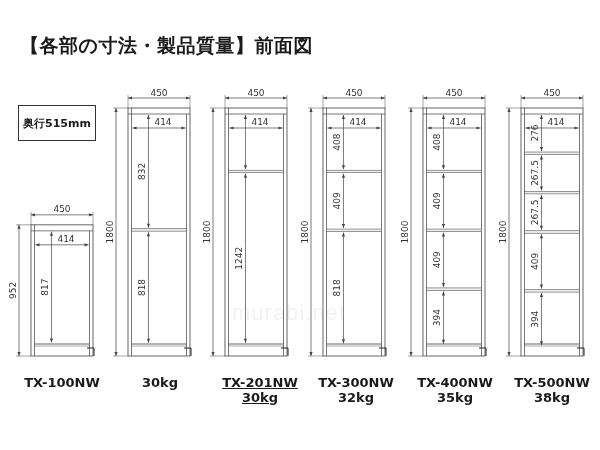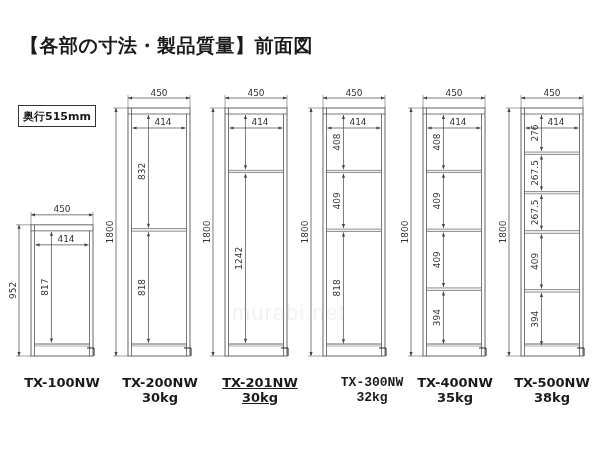--- a/index.html
+++ b/index.html
@@ -1,20 +1,20 @@
 <!DOCTYPE html>
 <html><head>
   <meta charset="utf-8">
   <style>
     html, body { margin: 0; padding: 0; background: #ffffff; }
     body { width: 600px; height: 450px; position: relative; overflow: hidden;
            font-family: "DejaVu Sans", "Liberation Sans", sans-serif; color: #1a1a1a; }
     .title { position: absolute; left: 20px; top: 33px; font-size: 19px; font-weight: bold;
              letter-spacing: 0.5px; white-space: nowrap; }
-    .depth-box { position: absolute; left: 18px; top: 105px; width: 78px; height: 22px;
+    .depth-box { position: absolute; left: 18px; top: 105px; width: 78px; height: 36px;
                  border: 1.2px solid #333; box-sizing: border-box; font-size: 11px; font-weight: bold;
                  display: flex; align-items: center; justify-content: center; white-space: nowrap; }
     svg.drawing { position: absolute; left: 0; top: 0; }
     .label { position: absolute; text-align: center; font-size: 13px; font-weight: bold;
              line-height: 15px; width: 80px; }
     .watermark { position: absolute; left: 232px; top: 300px; font-size: 22px; color: #f2f2f2;
                  font-family: "Liberation Sans", sans-serif; letter-spacing: 1px; }
   </style>
 </head>
 <body>
@@ -254,28 +254,27 @@
         <text x="538.46" y="319.23111111111115" font-size="9" fill="#333" text-anchor="middle" font-family="DejaVu Sans, Liberation Sans, sans-serif" transform="rotate(-90 538.46 319.23111111111115)">394</text>
       </g>
     </g>
 </svg>
 
 <div id="labels-layer">
   <div class="label" style="left:22px;top:375px;">
     <div>TX-100NW</div>
   </div>
   <div class="label" style="left:120px;top:375px;">
-    <div>TX-200NW</div>
     <div>30kg</div>
   </div>
   <div class="label" style="left:220px;top:375px;text-decoration:underline;">
     <div>TX-201NW</div>
     <div>30kg</div>
   </div>
-  <div class="label" style="left:332px;top:375px;font-family:Liberation Mono, monospace;">
+  <div class="label" style="left:316px;top:375px;">
     <div>TX-300NW</div>
     <div>32kg</div>
   </div>
   <div class="label" style="left:415px;top:375px;">
     <div>TX-400NW</div>
     <div>35kg</div>
   </div>
   <div class="label" style="left:512px;top:375px;">
     <div>TX-500NW</div>
     <div>38kg</div>

